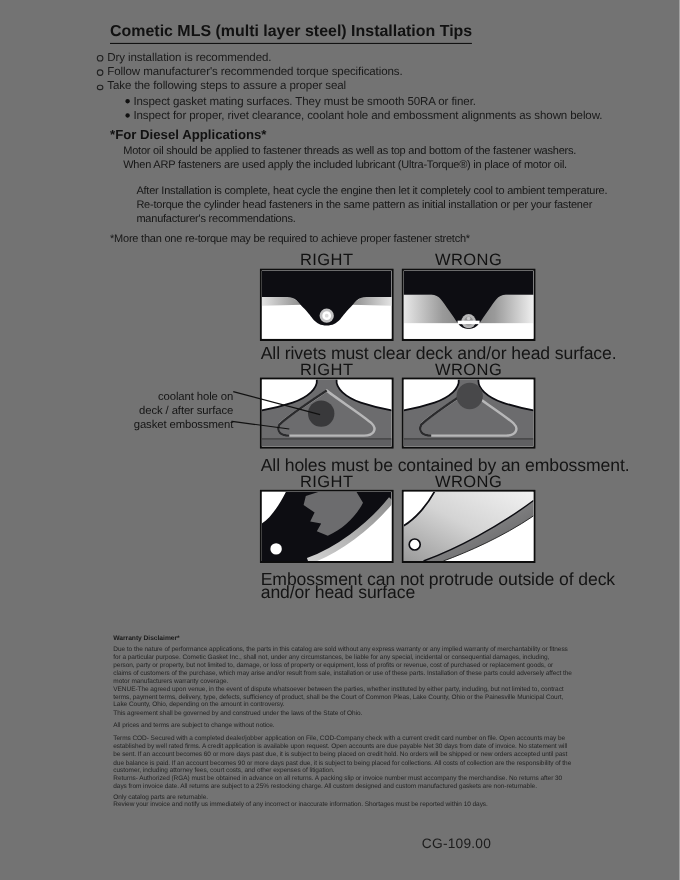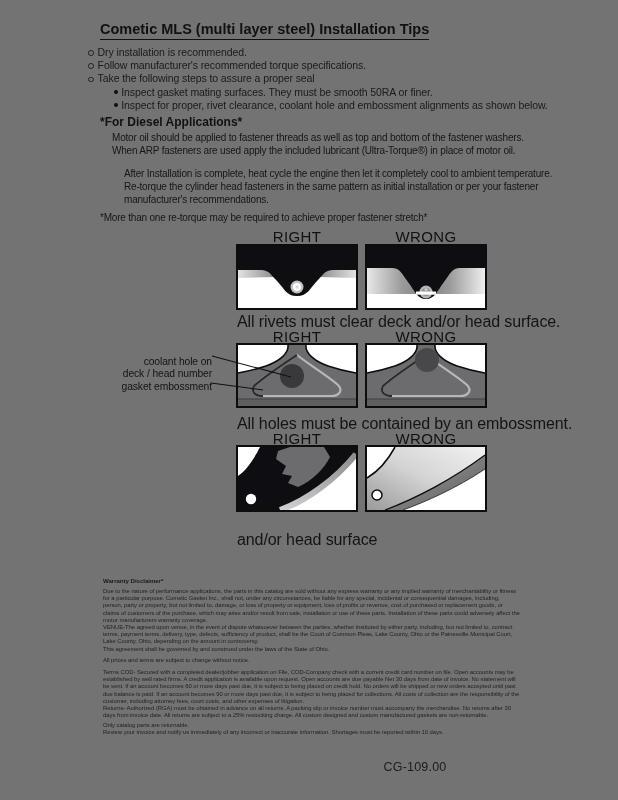--- a/index.html
+++ b/index.html
@@ -111,21 +111,21 @@
     </svg>
   </div>
 
   <div class="abs caption" style="left:237px;top:313px;">All rivets must clear deck and/or head surface.</div>
 
   <div class="abs fig-label" style="left:236px;top:328px;">RIGHT</div>
   <div class="abs fig-label" style="left:365px;top:328px;">WRONG</div>
 
   <div class="abs side-label" style="left:94px;top:340px;margin-top:16px;">
     <div>coolant hole on</div>
-    <div>deck / head number</div>
+    <div>deck / after surface</div>
   </div>
   <div class="abs side-label" style="left:94px;top:381px;">gasket embossment</div>
 
   <div class="abs dbox" style="left:236px;top:343px;height:65px;">
     <svg width="118" height="61" viewBox="0 0 118 61">
       <rect x="0" y="0" width="118" height="61" fill="#6c6c6e"></rect>
       <rect x="0" y="54" width="118" height="7" fill="#606062"></rect>
       <line x1="0" y1="54" x2="118" y2="54" stroke="#3f3f41" stroke-width="1"></line>
       <path d="M0,0 H50 C51,8 42,16 28,21 C16,25 6,27 0,28 Z" fill="#ffffff"></path>
       <path d="M50,0 C51,8 42,16 28,21 C16,25 6,27 0,28" fill="none" stroke="#0d0d12" stroke-width="1.6"></path>
@@ -195,20 +195,21 @@
       <path d="M0,0 H28 C21,13 10,25 0,31 Z" fill="#ffffff"></path>
       <path d="M28,0 C21,13 10,25 0,31" fill="none" stroke="#0d0d12" stroke-width="1.6"></path>
       <path d="M18,63 C48,52 86,32 118,8 L118,22 C90,41 58,55 36,63 Z" fill="url(#r3d)"></path>
       <path d="M18,63 C48,52 86,32 118,8" fill="none" stroke="#0d0d12" stroke-width="1.3"></path>
       <path d="M36,63 C58,55 90,41 118,22 L118,63 Z" fill="#ffffff"></path>
       <path d="M36,63 C58,55 90,41 118,22" fill="none" stroke="#2a2a2a" stroke-width="0.9"></path>
       <circle cx="10" cy="48" r="5" fill="#ffffff" stroke="#0d0d12" stroke-width="1.5"></circle>
     </svg>
   </div>
 
+  <div class="abs caption" style="left:237px;top:519px;">Embossment can not protrude outside of deck</div>
   <div class="abs caption" style="left:237px;top:531px;">and/or head surface</div>
 
   <div class="abs legal legal-h" style="left:103px;top:577px;">Warranty Disclaimer*</div>
   <div class="abs legal" style="left:103px;top:588px;">Due to the nature of performance applications, the parts in this catalog are sold without any express warranty or any implied warranty of merchantability or fitness for a particular purpose.  Cometic Gasket Inc., shall not, under any circumstances, be liable for any special, incidental or consequential damages, including, person, party or property, but not limited to, damage, or loss of property or equipment, loss of profits or revenue, cost of purchased or replacement goods, or claims of customers of the purchase, which may arise and/or result from sale, installation or use of these parts.  Installation of these parts could adversely affect the motor manufacturers warranty coverage.</div>
   <div class="abs legal" style="left:103px;top:624px;">VENUE-The agreed upon venue, in the event of dispute whatsoever between the parties, whether instituted by either party, including, but not limited to, contract terms, payment terms, delivery, type, defects, sufficiency of product, shall be the Court of Common Pleas, Lake County, Ohio or the Painesville Municipal Court, Lake County, Ohio, depending on the amount in controversy.</div>
   <div class="abs legal" style="left:103px;top:646px;">This agreement shall be governed by and construed under the laws of the State of Ohio.</div>
   <div class="abs legal" style="left:103px;top:657px;">All prices and terms are subject to change without notice.</div>
   <div class="abs legal" style="left:103px;top:669px;">Terms COD- Secured with a completed dealer/jobber application on File, COD-Company check with a current credit card number on file.  Open accounts may be established by well rated firms.  A credit application is available upon request.  Open accounts are due payable Net 30 days from date of invoice.  No statement will be sent.  If an account becomes 60 or more days past due, it is subject to being placed on credit hold.  No orders will be shipped or new orders accepted until past due balance is paid.  If an account becomes 90 or more days past due, it is subject to being placed for collections.  All costs of collection are the responsibility of the customer, including attorney fees, court costs, and other expenses of litigation.</div>
   <div class="abs legal" style="left:103px;top:705px;">Returns- Authorized (RGA) must be obtained in advance on all returns.  A packing slip or invoice number must accompany the merchandise.  No returns after 30 days from invoice date.  All returns are subject to a 25% restocking charge.  All custom designed and custom manufactured gaskets are non-returnable.</div>
   <div class="abs legal" style="left:103px;top:722px;">Only catalog parts are returnable.</div>

